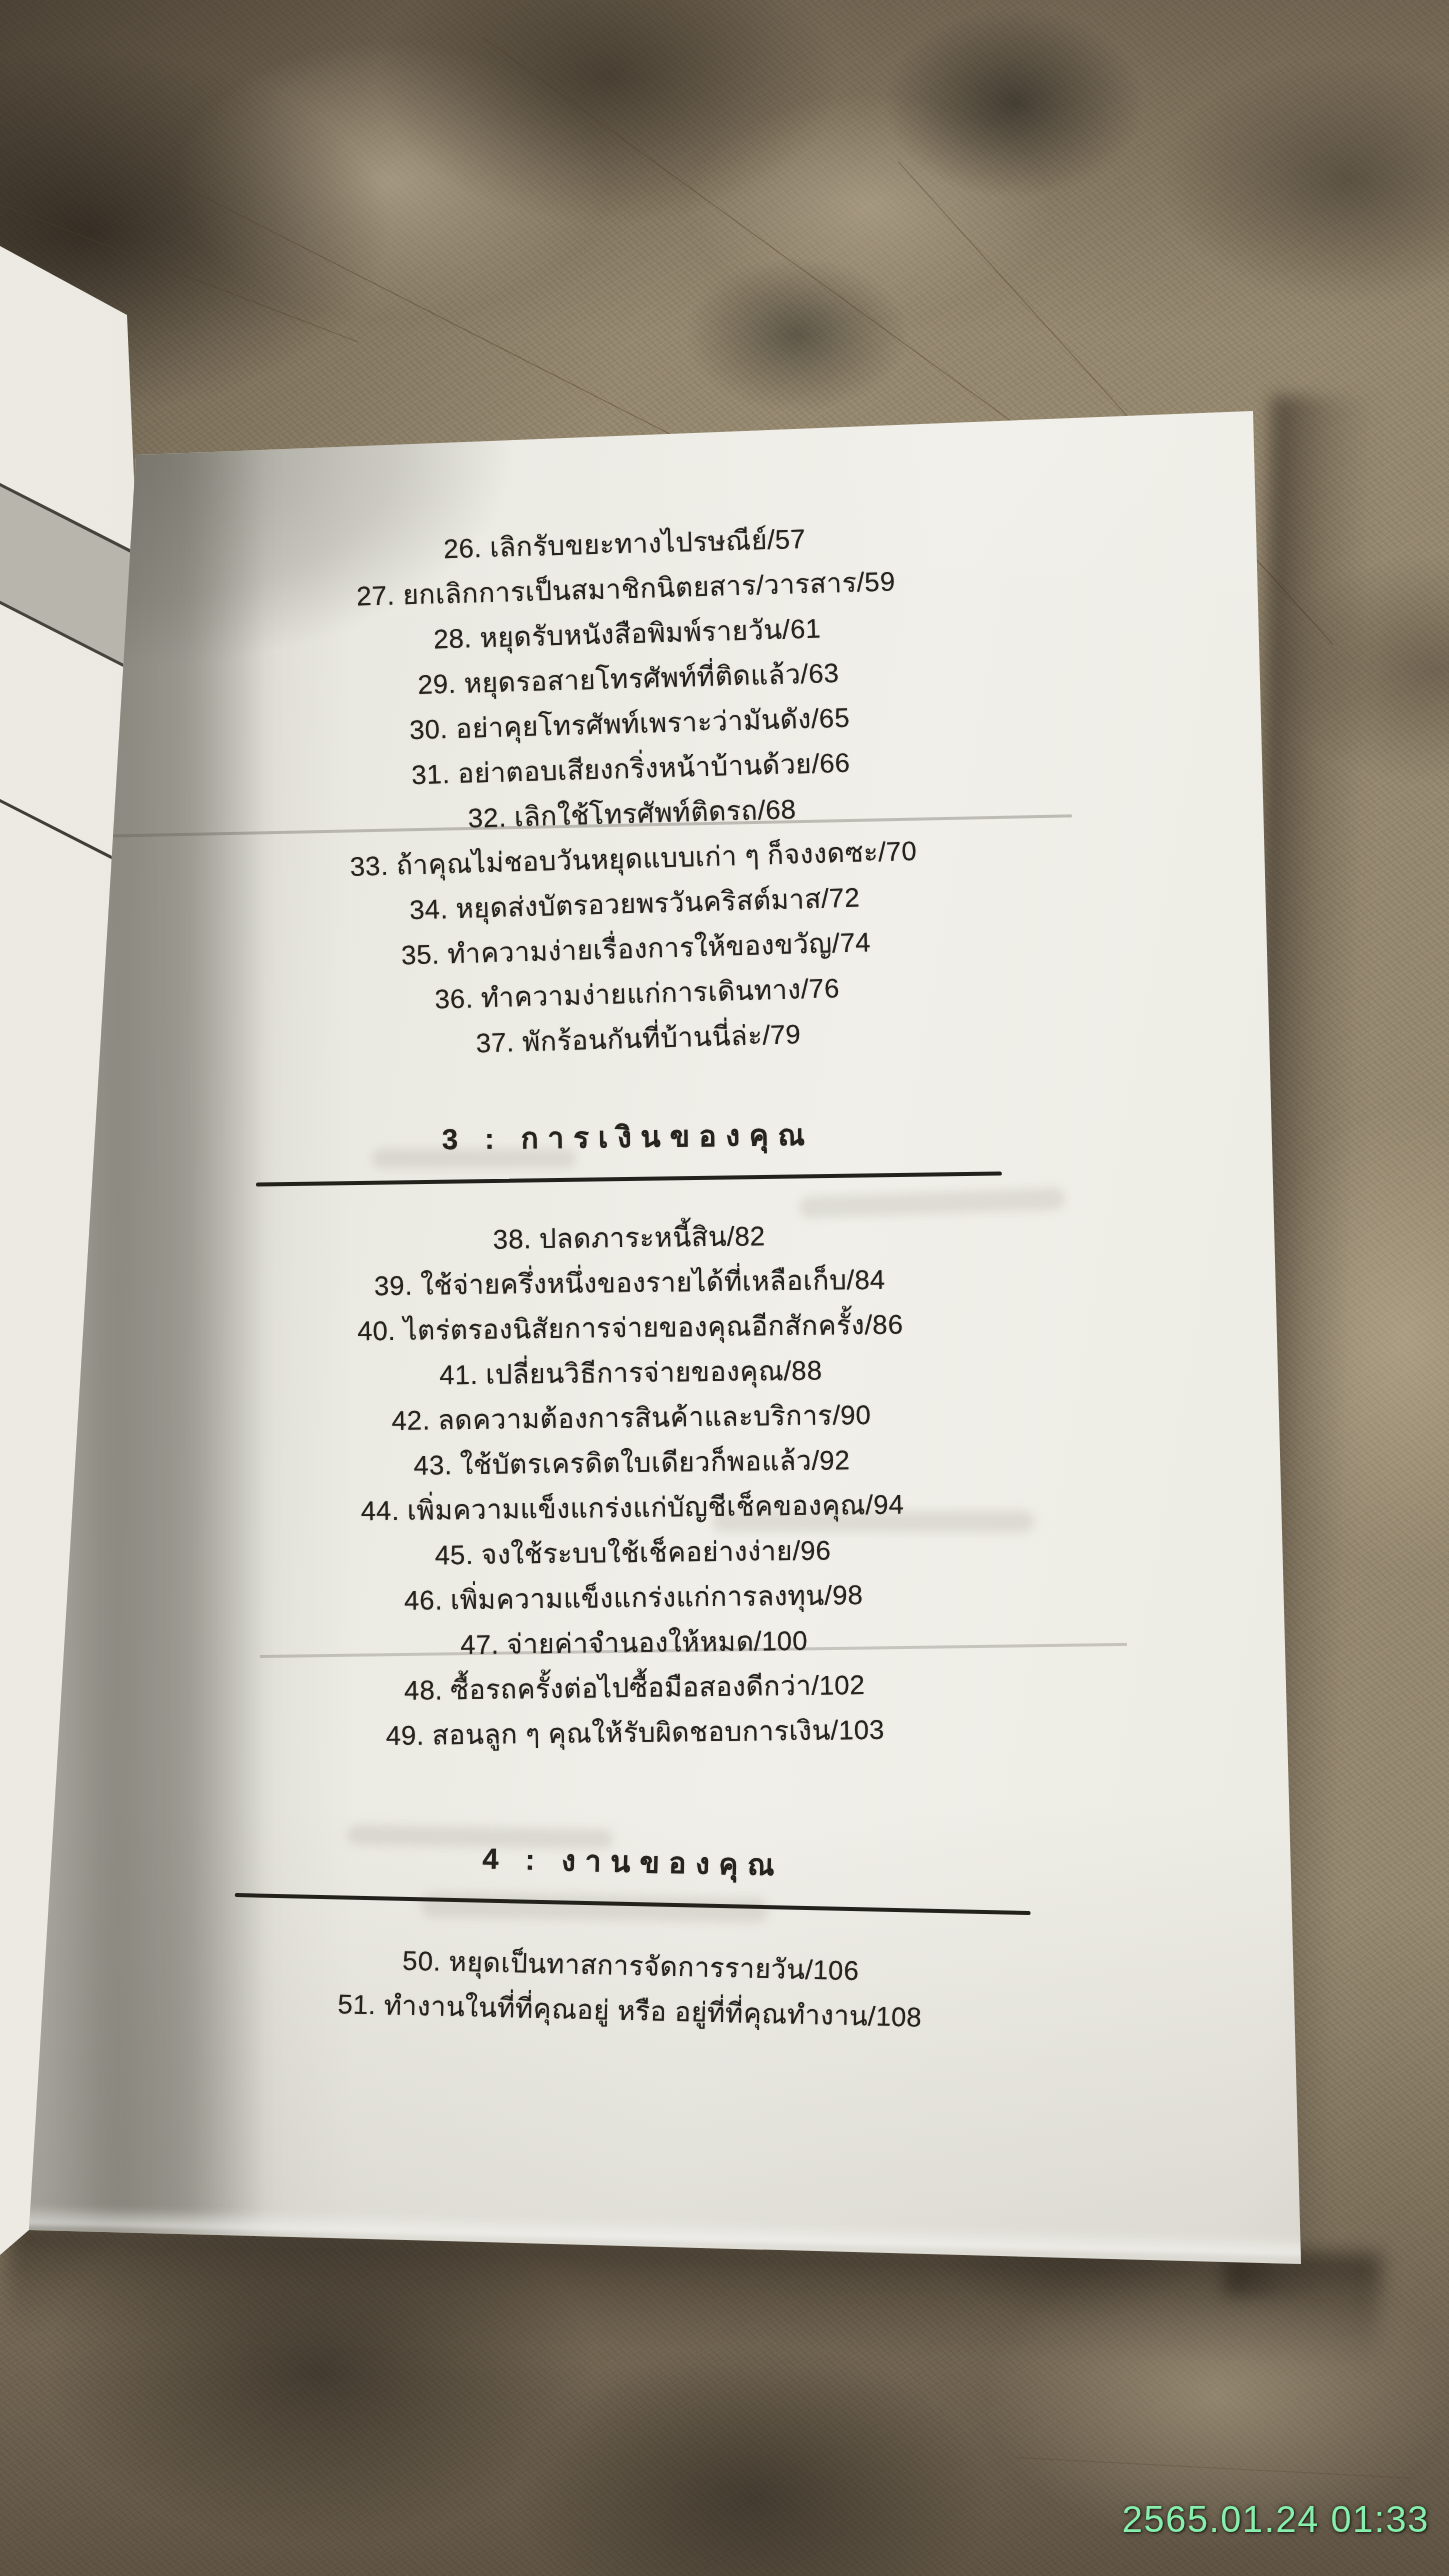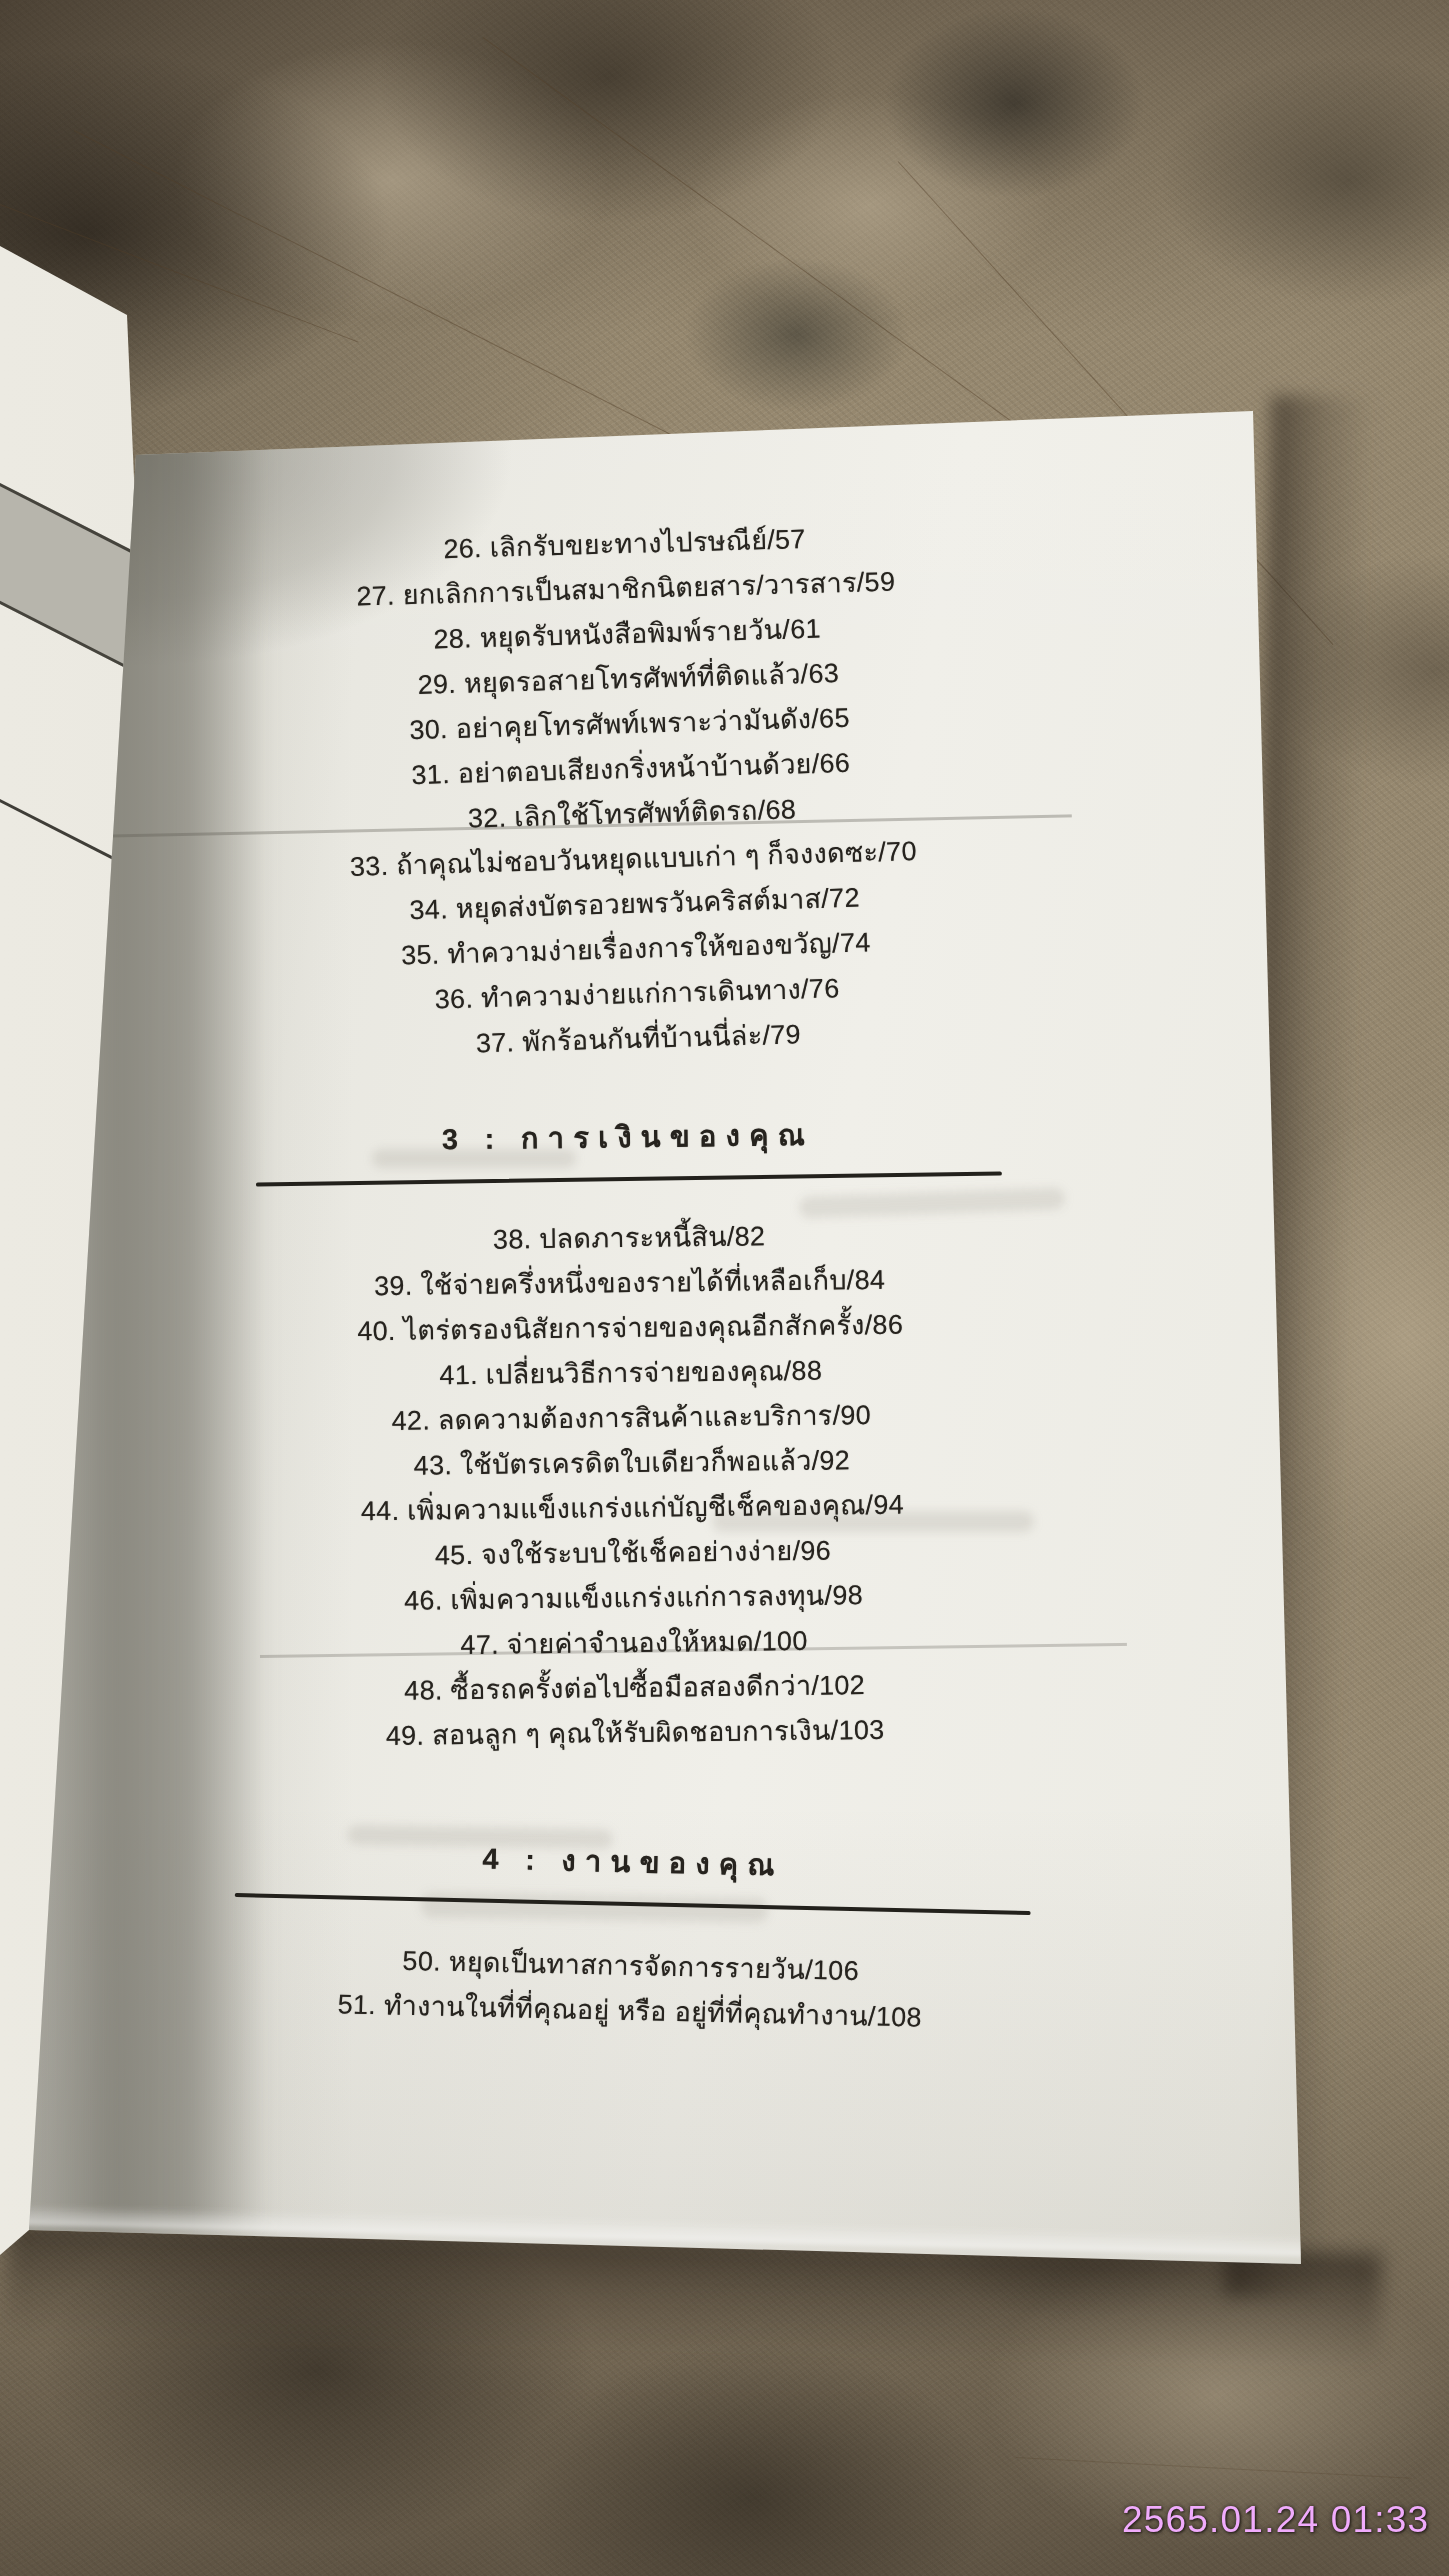--- a/index.html
+++ b/index.html
@@ -139,21 +139,21 @@
   }
   .sec-b .section-underline { width: 746px; transform: rotate(-0.15deg); }
   .sec-c .section-underline { width: 796px; }
   .sec-b .sec-items { margin-top: 35px; }
   .sec-c .sec-items { margin-top: 38px; }
 
   
   .timestamp {
     position: absolute; left: 1122px; top: 2499px;
     font-size: 37px; letter-spacing: 1.2px;
-    color: #f0abfc;
+    color: #86efac;
     text-shadow: 0 0 5px rgba(0,0,0,0.55), 1.2px 1.2px 2.5px rgba(28,23,17,0.8);
     white-space: nowrap;
   }
 </style>
 </head>
 <body>
 
 <div class="stage">
 
   <div class="granite"></div>

